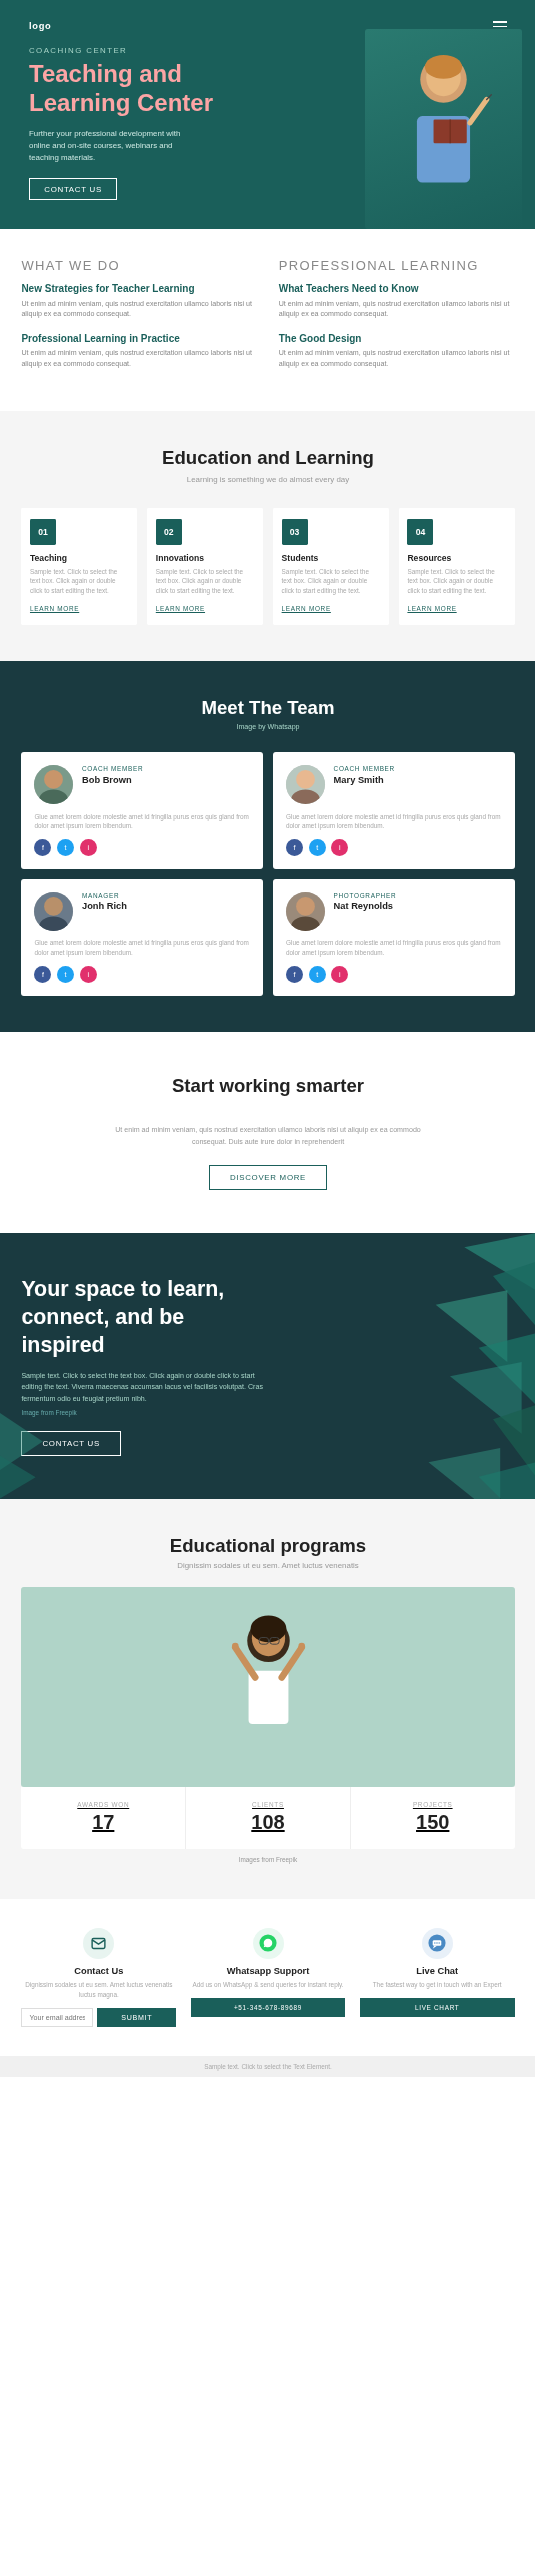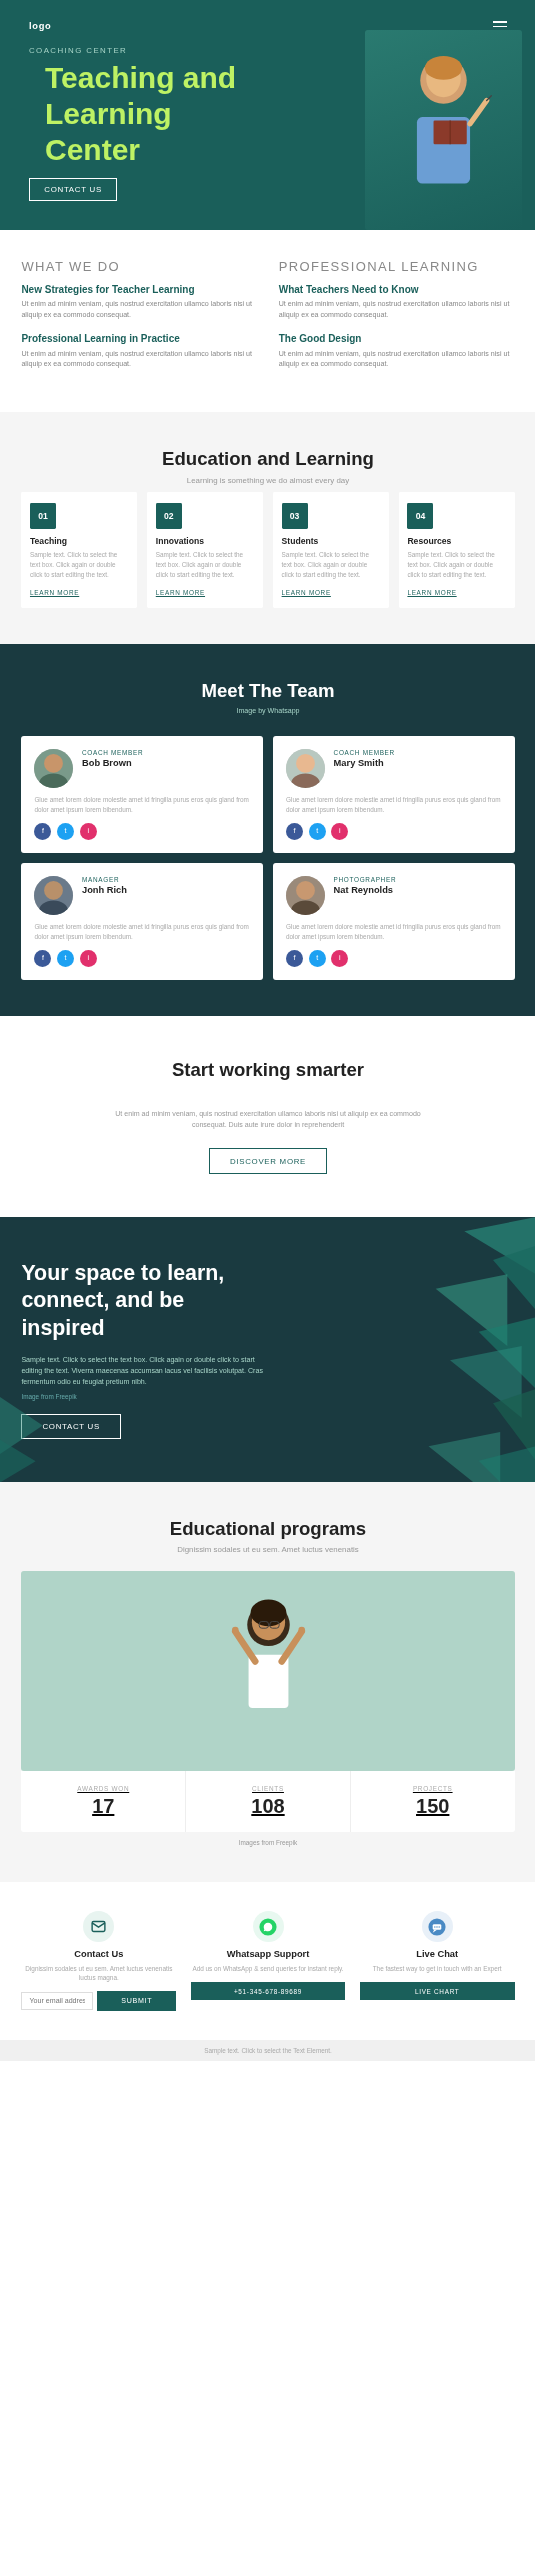--- a/index.html
+++ b/index.html
@@ -31,27 +31,26 @@
     }
     .hamburger span { display: block; width: 14.3px; height: 1.4px; background: #fff; }
     .hero-label {
       font-size: 7.9px;
       letter-spacing: 1.4px;
       text-transform: uppercase;
       color: #a8d5c8;
       margin-bottom: 5.7px;
     }
     .hero-title {
-      font-size: 30px;
+      font-size: 24px;
       font-weight: bold;
       line-height: 1.2;
-      color: #bef264;
+      color: #fca5a5;
       max-width: 200px;
       margin-bottom: 10px;
-      margin-left: 16px;
     }
     .hero-desc {
       font-size: 7.9px;
       color: #cce8e2;
       max-width: 171px;
       line-height: 1.5;
       margin-bottom: 14.3px;
     }
     .hero-btn {
       display: inline-block;
@@ -118,21 +117,21 @@
     }
     .section-title {
       font-size: 18.6px;
       font-weight: bold;
       color: #222;
       margin-bottom: 5.7px;
     }
     .section-subtitle {
       font-size: 7.9px;
       color: #999;
-      margin-bottom: 7px;
+      margin-bottom: 24px;
     }
     .edu-cards {
       display: flex;
       gap: 10px;
       justify-content: center;
     }
     .edu-card {
       background: #fff;
       flex: 1;
       padding: 11.4px 8.6px;
@@ -486,20 +485,21 @@
   <nav class="hero-nav">
     <span class="logo-text">logo</span>
     <div class="hamburger">
       <span></span>
         <span></span>
         <span></span>
     </div>
   </nav>
   <div class="hero-label">COACHING CENTER</div>
   <h1 class="hero-title">Teaching and Learning Center</h1>
+  <p class="hero-desc">Further your professional development with online and on-site courses, webinars and teaching materials.</p>
   <button class="hero-btn">CONTACT US</button>
 
   <div class="hero-person">
     <svg class="hero-person-svg" viewBox="0 0 180 280">
 
       <circle cx="90" cy="55" r="35" fill="#d4a070"></circle>
 
       <ellipse cx="90" cy="52" rx="26" ry="28" fill="#e8b880"></ellipse>
 
       <rect x="50" y="110" width="80" height="100" rx="8" fill="#6b9ed4"></rect>

